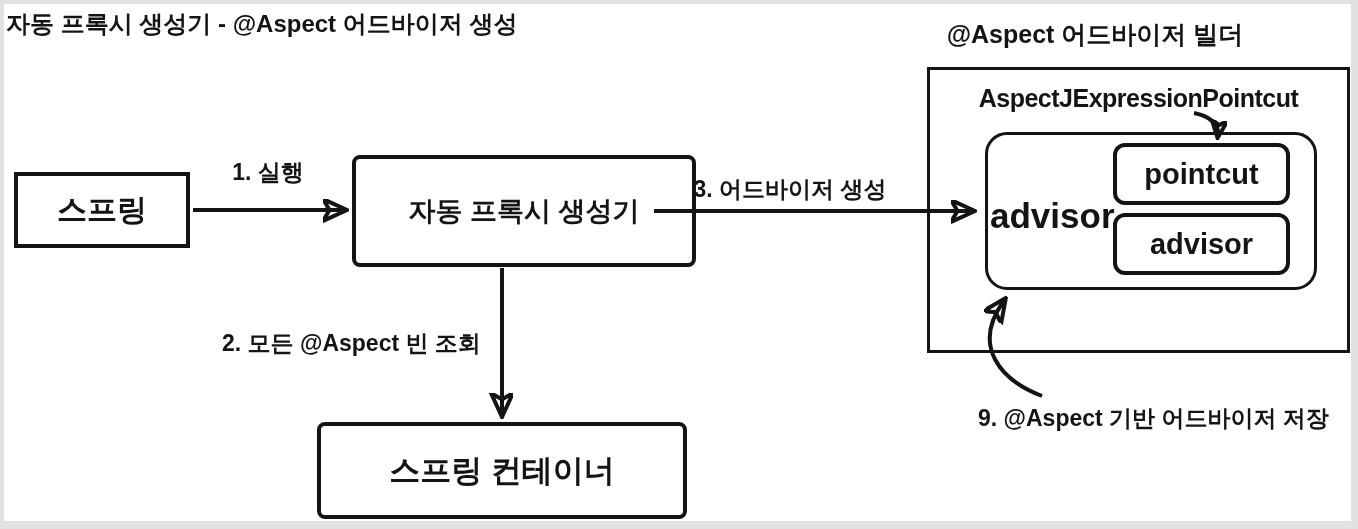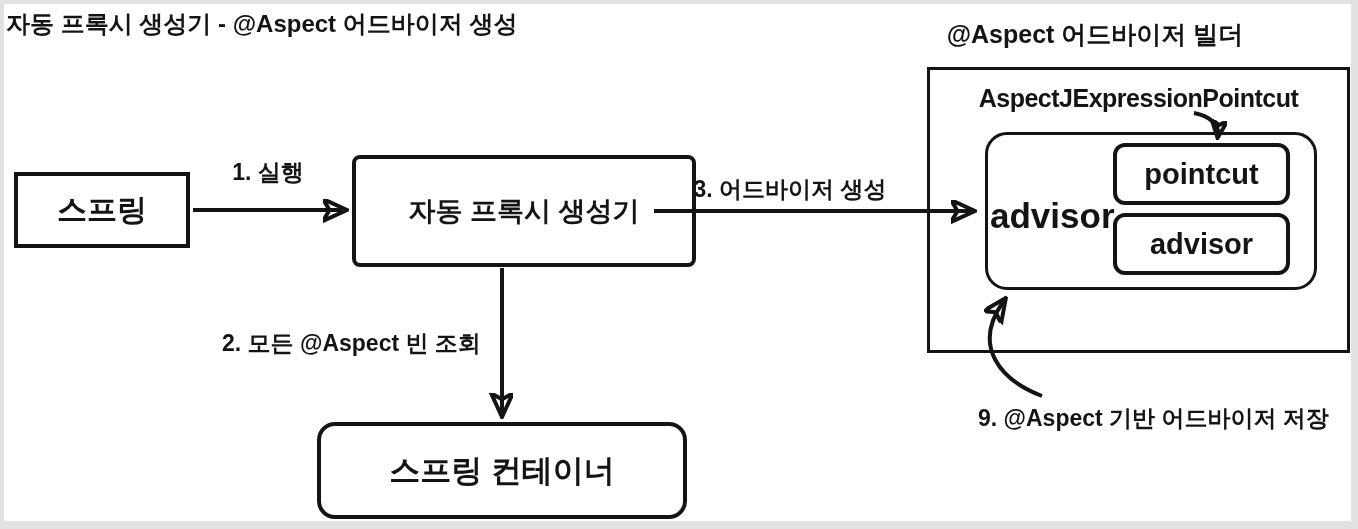--- a/index.html
+++ b/index.html
@@ -16,21 +16,21 @@
   .main-title { left:6px; top:8px; font-size:24px; font-weight:700; }
   .builder-title { left:884px; top:18px; width:422px; text-align:center; font-size:25px; font-weight:700; }
   .aspectj-label { left:927px; top:84px; width:423px; text-align:center; font-size:25px; font-weight:700; letter-spacing:-0.5px; }
 
   .box {
     position:absolute; background:#ffffff; border:4px solid #141414;
     display:flex; align-items:center; justify-content:center; box-sizing:border-box;
   }
   .spring-box    { left:14px;  top:172px; width:176px; height:76px;  border-radius:0; font-size:30px; font-weight:700; }
   .proxy-box     { left:352px; top:155px; width:344px; height:112px; border-radius:8px;    font-size:27px; font-weight:700; }
-  .container-box { left:317px; top:422px; width:370px; height:97px;  border-radius:18px; font-size:31px; font-weight:700; }
+  .container-box { left:317px; top:422px; width:370px; height:97px;  border-radius:8px; font-size:31px; font-weight:700; }
   .builder-box   { left:927px; top:67px;  width:423px; height:286px; border-width:3px; border-radius:0; }
   .advisor-box   { left:985px; top:132px; width:332px; height:158px; border-width:3px; border-radius:22px; }
   .pointcut-box  { left:1113px; top:143px; width:177px; height:62px; border-radius:12px; font-size:29px; font-weight:600; }
   .advice-box    { left:1113px; top:213px; width:177px; height:62px; border-radius:12px; font-size:29px; font-weight:600; }
   .advisor-label { left:990px; top:196px; width:118px; text-align:center; font-size:35px; font-weight:600; }
 
   .edge-label { position:absolute; font-size:23px; font-weight:700; }
   .label-step1 { left:198px; top:157px; width:140px; text-align:center; }
   .label-step2 { left:222px; top:328px;text-align:right; }
   .label-step3 { left:654px; top:134px; width:272px; text-align:center; line-height:31px;margin-top:40px; }

